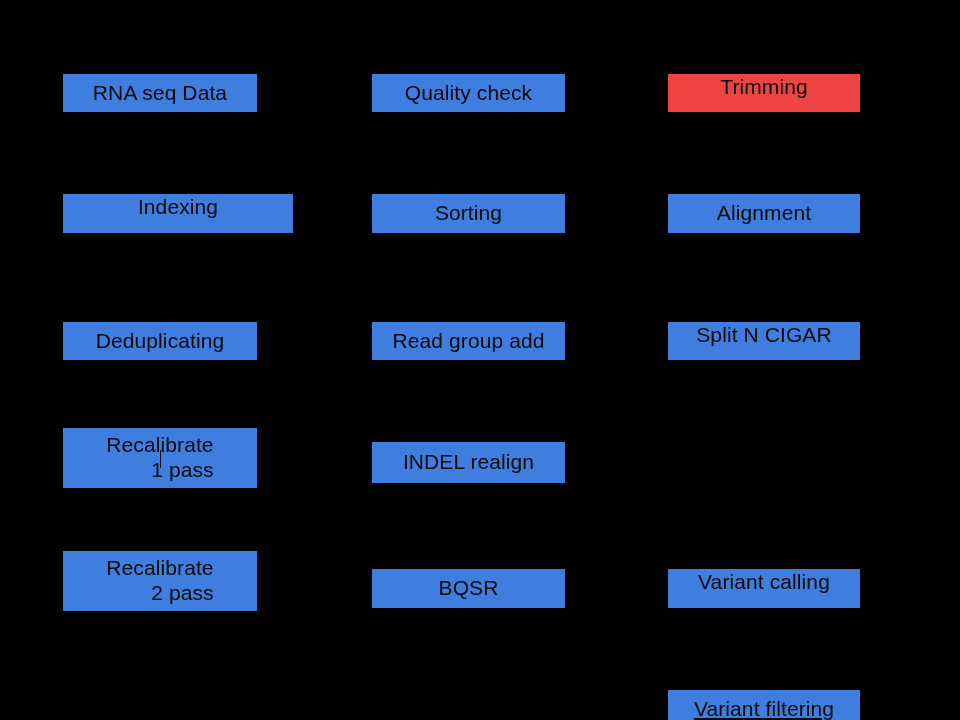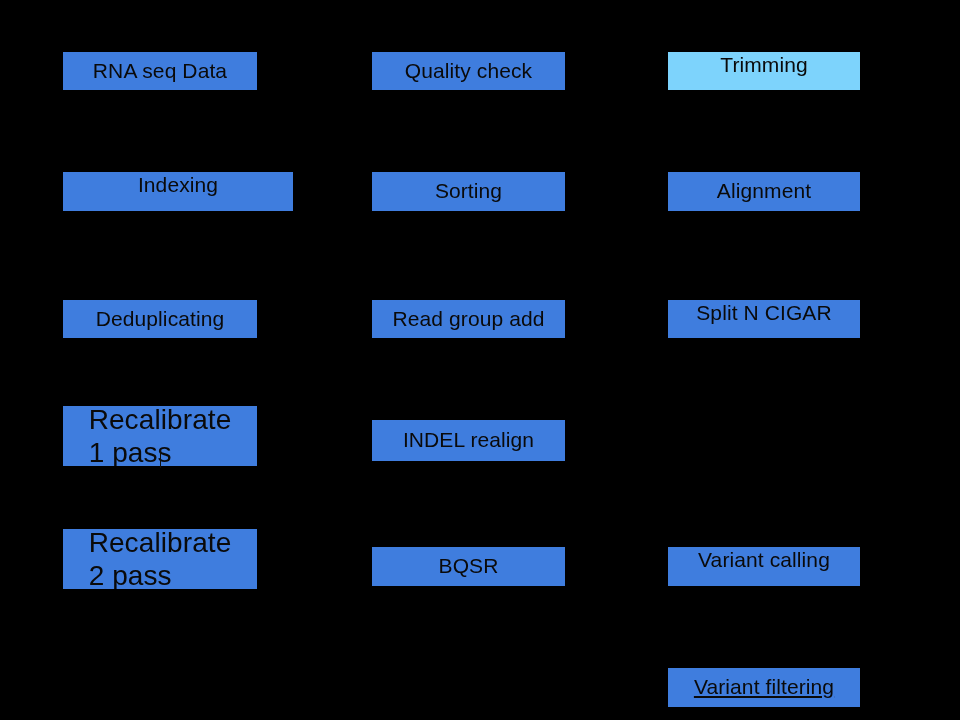--- a/index.html
+++ b/index.html
@@ -16,36 +16,37 @@
     overflow: hidden;
     font-family: "Liberation Sans", sans-serif;
   }
   .node {
     position: absolute;
     background: #3F7DDE;
     color: #0A0A0A;
     display: flex;
     align-items: center;
     justify-content: center;
-    text-align: left;
+    text-align: right;
     overflow: hidden;
     box-sizing: border-box;
     line-height: 1.18;
     letter-spacing: 0.1px;
+    margin-top: 22px;
     -webkit-font-smoothing: antialiased;
   }
   .node .label {
     display: block;
     white-space: pre-line;
     padding: 0 4px;
   }
   
   .node.one-line { font-size: 21px; }
   
-  .node.two-line { font-size: 28px; }
+  .node.two-line { font-size: 21px; }
   
   .node.clipped .label {
     position: relative;
     top: -6px;
   }
   .node.clipped::after {
     content: "";
     position: absolute;
     left: 0; right: 0; bottom: 0;
     height: 0;
@@ -60,21 +61,21 @@
 </head>
 <body>
 
 <div id="canvas" style="background: rgb(0, 0, 0);">
     <div class="node one-line" style="left: 63px; top: 52px; width: 194px; height: 38px; background: rgb(63, 125, 222); color: rgb(10, 10, 10);">
       <span class="label">RNA seq Data</span>
     </div>
     <div class="node one-line" style="left: 372px; top: 52px; width: 193px; height: 38px; background: rgb(63, 125, 222); color: rgb(10, 10, 10);">
       <span class="label">Quality check</span>
     </div>
-    <div class="node one-line clipped" style="left: 668px; top: 52px; width: 192px; height: 38px; background: #7dd3fc; color: rgb(10, 10, 10);">
+    <div class="node one-line clipped" style="left: 668px; top: 52px; width: 192px; height: 38px; background: #ef4444; color: rgb(10, 10, 10);">
       <span class="label">Trimming</span>
     </div>
     <div class="node one-line clipped" style="left: 63px; top: 172px; width: 230px; height: 39px; background: rgb(63, 125, 222); color: rgb(10, 10, 10);">
       <span class="label">Indexing</span>
     </div>
     <div class="node one-line" style="left: 372px; top: 172px; width: 193px; height: 39px; background: rgb(63, 125, 222); color: rgb(10, 10, 10);">
       <span class="label">Sorting</span>
     </div>
     <div class="node one-line" style="left: 668px; top: 172px; width: 192px; height: 39px; background: rgb(63, 125, 222); color: rgb(10, 10, 10);">
       <span class="label">Alignment</span>

